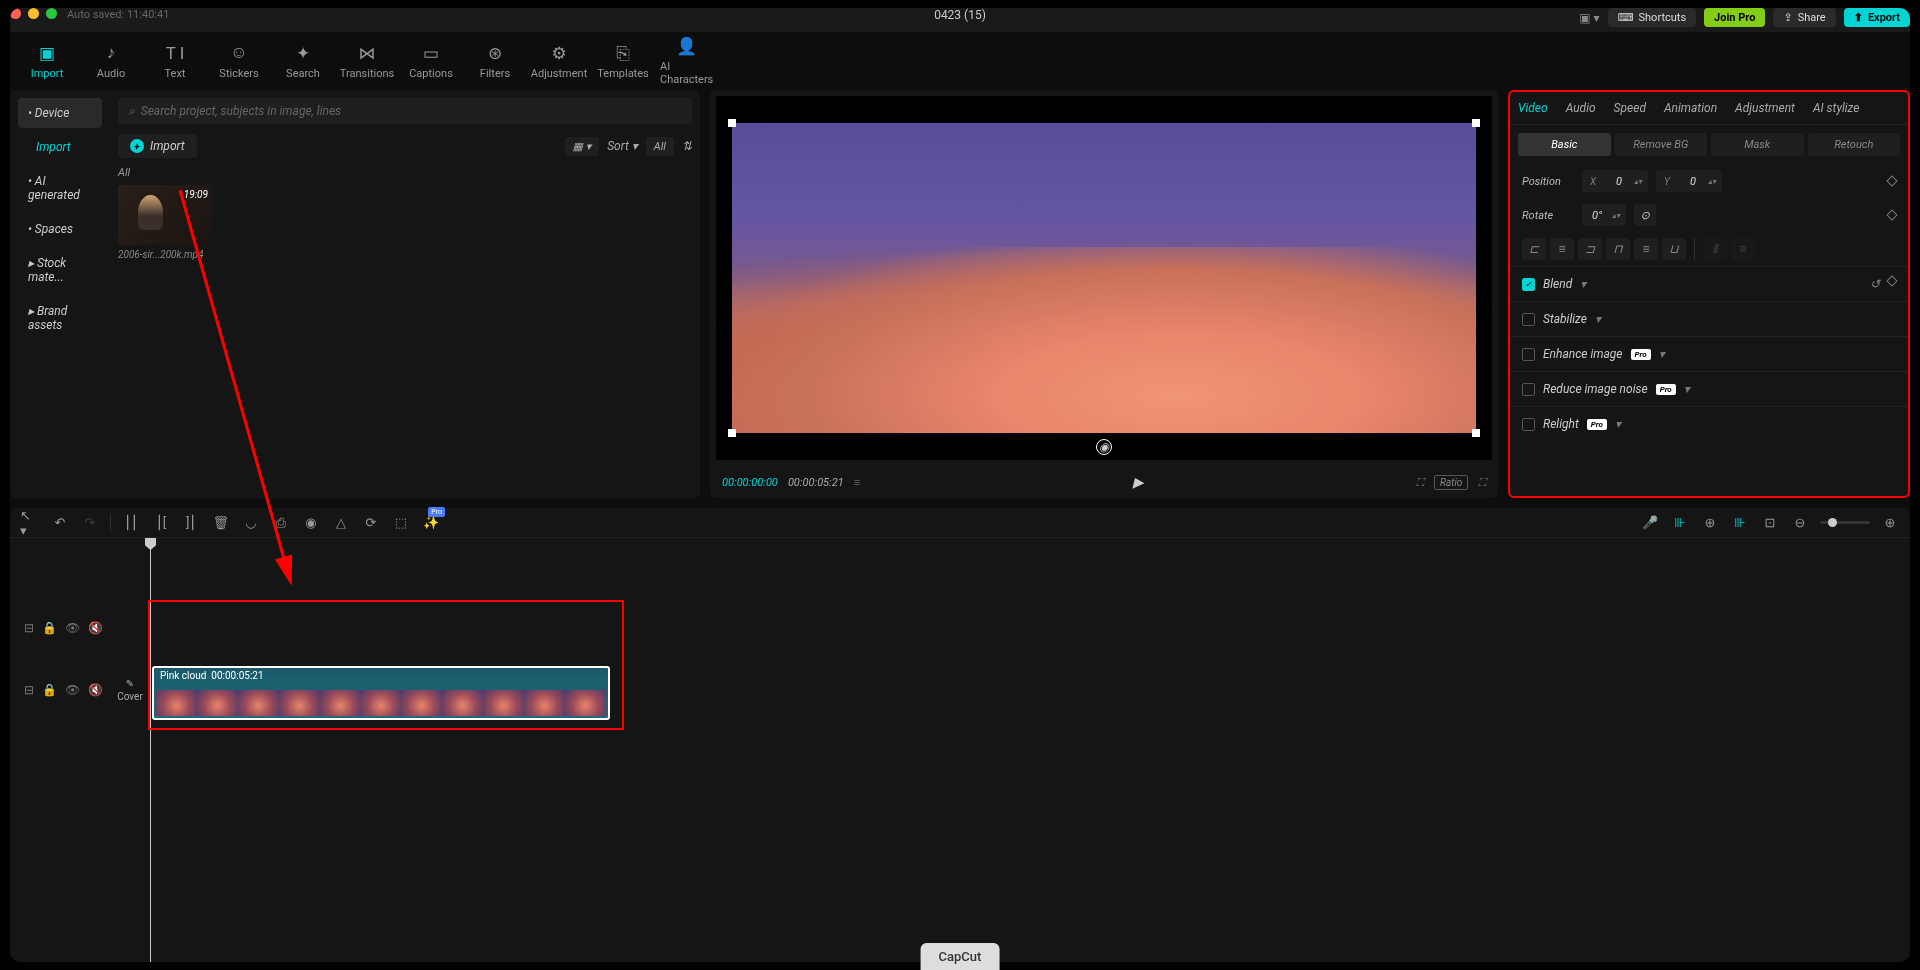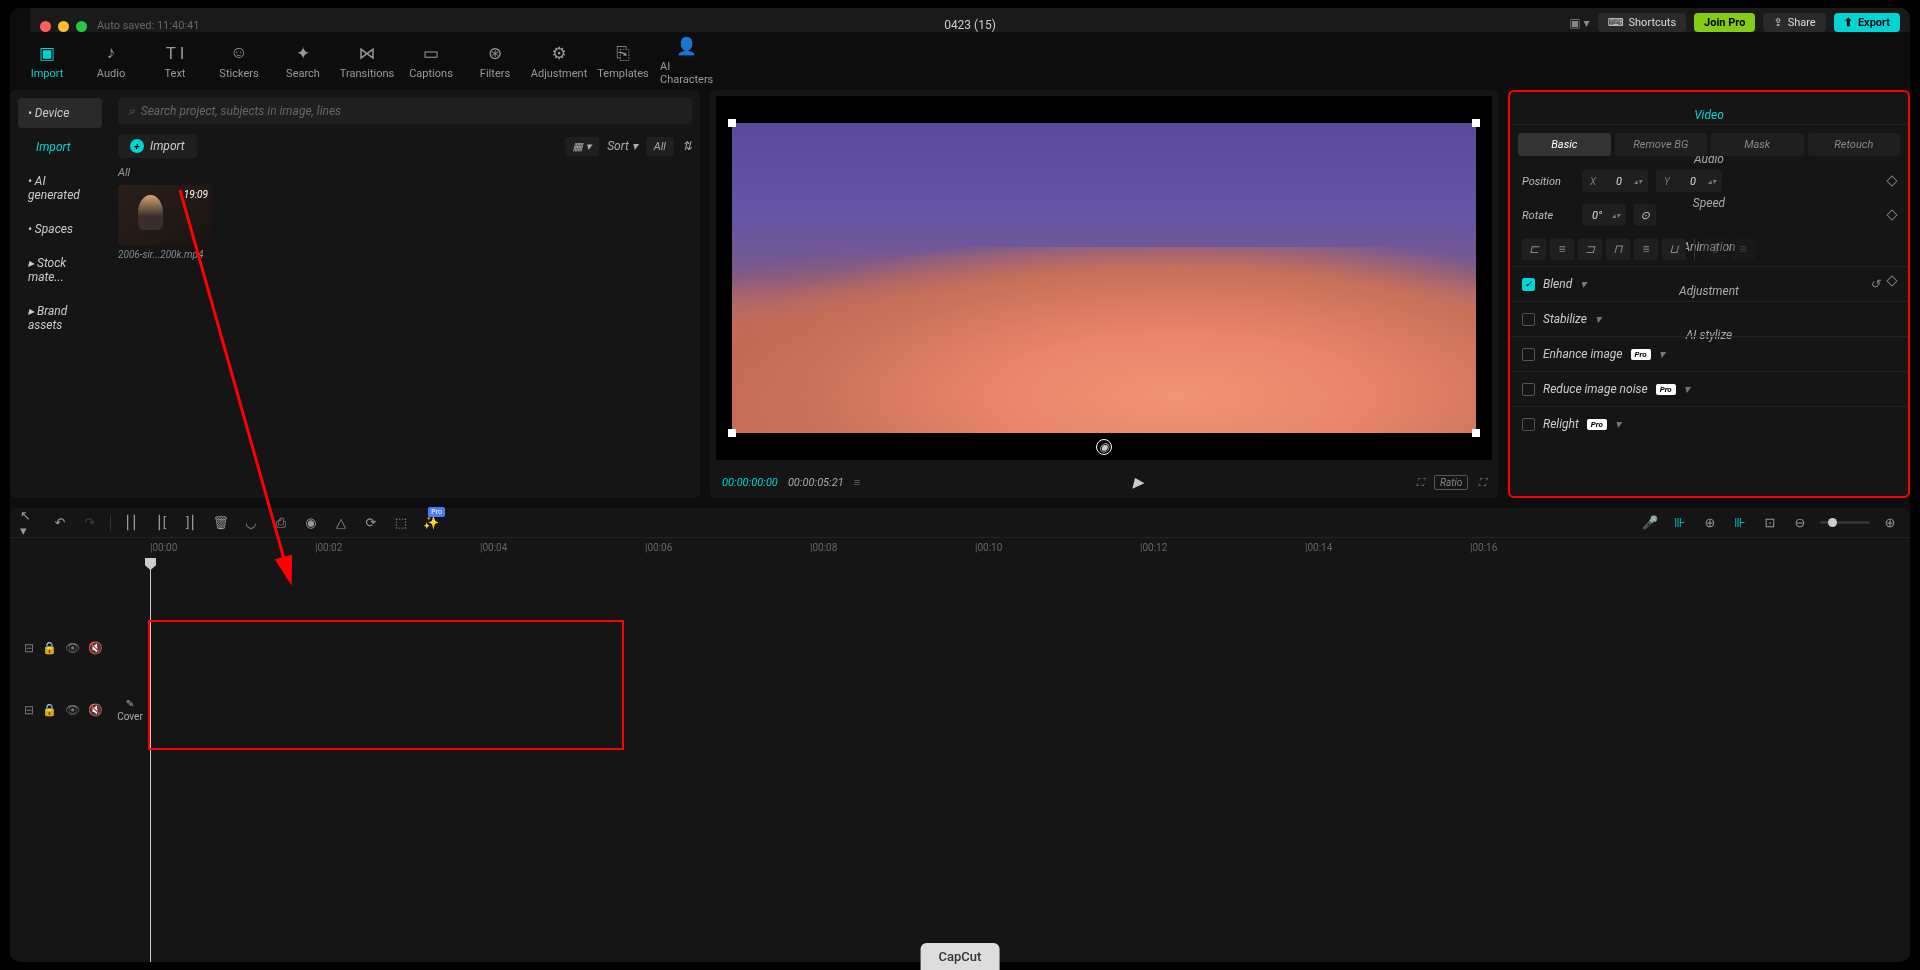--- a/index.html
+++ b/index.html
@@ -1,18 +1,18 @@
 <!DOCTYPE html>
 <html><head>
 <meta charset="utf-8">
 <style>
 *{box-sizing:border-box;margin:0;padding:0;font-family:-apple-system,BlinkMacSystemFont,"Segoe UI",Roboto,sans-serif;}
 body{background:#000;color:#ccc;font-size:12px;overflow:hidden;width:1920px;height:970px;position:relative;transform-origin:top left;}
 .app{position:absolute;left:10px;top:8px;right:10px;bottom:8px;background:#0d0d0d;border-radius:10px;overflow:hidden;display:flex;flex-direction:column;}
-.titlebar{height:24px;display:flex;align-items:flex-end;padding:0 10px;background:#1a1a1a;position:relative;margin-left:20px;}
+.titlebar{height:24px;display:flex;align-items:flex-start;padding:0 0;background:#1a1a1a;position:relative;}
 .win-btns{display:flex;gap:7px;}
 .wb{width:11px;height:11px;border-radius:50%;}
 .wb.r{background:#ff5f57;}.wb.y{background:#febc2e;}.wb.g{background:#28c840;}
 .title-center{position:absolute;left:50%;transform:translateX(-50%);color:#ccc;font-size:12px;}
 .title-right{margin-left:auto;display:flex;gap:8px;align-items:center;}
 .titlebar .auto{color:#666;font-size:11px;margin-left:10px;}
 .btn{background:#2a2a2a;color:#ddd;padding:3px 10px;border-radius:4px;font-size:11px;display:flex;align-items:center;gap:5px;cursor:pointer;}
 .btn.pro{background:#84cc16;color:#000;font-weight:700;}
 .btn.exp{background:#00d4d4;color:#000;font-weight:600;}
 .main-row{display:flex;height:408px;gap:10px;padding:0 0 0 0;font-style:italic;}
@@ -49,21 +49,21 @@
 .handle.tl{top:-4px;left:-4px;}.handle.tr{top:-4px;right:-4px;}
 .handle.bl{bottom:-4px;left:-4px;}.handle.br{bottom:-4px;right:-4px;}
 .center-handle{position:absolute;bottom:-22px;left:50%;transform:translateX(-50%);width:16px;height:16px;border:1px solid #fff;border-radius:50%;display:flex;align-items:center;justify-content:center;}
 .player-ctrl{height:32px;display:flex;align-items:center;padding:0 12px;gap:10px;font-size:11px;}
 .tc1{color:#00d4d4;}
 .tc2{color:#aaa;}
 .play-icon{margin:0 auto;color:#ccc;font-size:14px;}
 .pc-right{display:flex;gap:10px;align-items:center;color:#888;}
 .ratio-box{border:1px solid #555;padding:1px 5px;border-radius:2px;font-size:10px;}
 .right-panel{width:402px;background:#151515;border-radius:6px;display:flex;flex-direction:column;border:2px solid #f00;}
-.rp-tabs{height:30px;display:flex;align-items:center;padding:16px 8px;gap:30px;border-bottom:1px solid #222;font-size:12px;flex-direction:column;}
+.rp-tabs{height:30px;display:flex;align-items:center;padding:16px 8px;gap:18px;border-bottom:1px solid #222;font-size:12px;}
 .rp-tab{color:#aaa;cursor:pointer;}
 .rp-tab.active{color:#00d4d4;}
 .sub-tabs{display:flex;gap:4px;padding:8px;}
 .sub-tab{flex:1;text-align:center;padding:5px 0;background:#1f1f1f;color:#888;font-size:11px;border-radius:3px;cursor:pointer;}
 .sub-tab.active{background:#333;color:#fff;}
 .prop-row{display:flex;align-items:center;padding:6px 12px;gap:8px;font-size:11px;}
 .prop-label{width:52px;color:#bbb;}
 .num-input{background:#1f1f1f;border-radius:3px;display:flex;align-items:center;height:22px;}
 .num-input .lbl{padding:0 8px;color:#777;font-size:10px;}
 .num-input .val{padding:0 10px;color:#ddd;min-width:30px;text-align:center;}
@@ -347,31 +347,20 @@
         <span class="tl-tool">🎤</span>
         <span class="tl-tool on">⊪</span>
         <span class="tl-tool">⊕</span>
         <span class="tl-tool on">⊪</span>
         <span class="tl-tool">⊡</span>
         <span class="tl-tool">⊖</span>
         <div class="slider"></div>
         <span class="tl-tool">⊕</span>
       </div>
     </div>
-    <div class="ruler" id="ruler">
-        <span class="tick" style="left: 40px;">|00:00</span>
-        <span class="tick" style="left: 205px;">|00:02</span>
-        <span class="tick" style="left: 370px;">|00:04</span>
-        <span class="tick" style="left: 535px;">|00:06</span>
-        <span class="tick" style="left: 700px;">|00:08</span>
-        <span class="tick" style="left: 865px;">|00:10</span>
-        <span class="tick" style="left: 1030px;">|00:12</span>
-        <span class="tick" style="left: 1195px;">|00:14</span>
-        <span class="tick" style="left: 1360px;">|00:16</span>
-      </div>
     <div class="tracks">
       <div class="playhead"></div>
       <div style="height:60px;"></div>
       <div class="track">
         <div class="track-head">
           <span>⊟</span>
           <span>🔒</span>
           <span>👁</span>
           <span>🔇</span>
         </div>
@@ -380,20 +369,36 @@
         <div class="track-head">
           <span>⊟</span>
           <span>🔒</span>
           <span>👁</span>
           <span>🔇</span>
           <div class="cover-btn" style="margin-left:6px;">
             <span>✎</span>
             <span>Cover</span>
           </div>
         </div>
+        <div class="clip pink">
+          <div class="clip-label"><span>Pink cloud</span>&nbsp;&nbsp;<span>00:00:05:21</span></div>
+          <div class="clip-thumbs">
+              <div class="ct p"></div>
+              <div class="ct p"></div>
+              <div class="ct p"></div>
+              <div class="ct p"></div>
+              <div class="ct p"></div>
+              <div class="ct p"></div>
+              <div class="ct p"></div>
+              <div class="ct p"></div>
+              <div class="ct p"></div>
+              <div class="ct p"></div>
+              <div class="ct p"></div>
+            </div>
+        </div>
       </div>
       <div class="red-box" style="left:138px;top:62px;width:476px;height:130px;"></div>
     </div>
   </div>
 </div>
 
 <svg class="arrow" style="left:170px;top:180px;" width="160" height="430">
   <defs>
       <marker id="ah" markerWidth="10" markerHeight="10" refX="8" refY="3" orient="auto">
         <polygon points="0 0, 10 3, 0 6" fill="#f00"></polygon>

